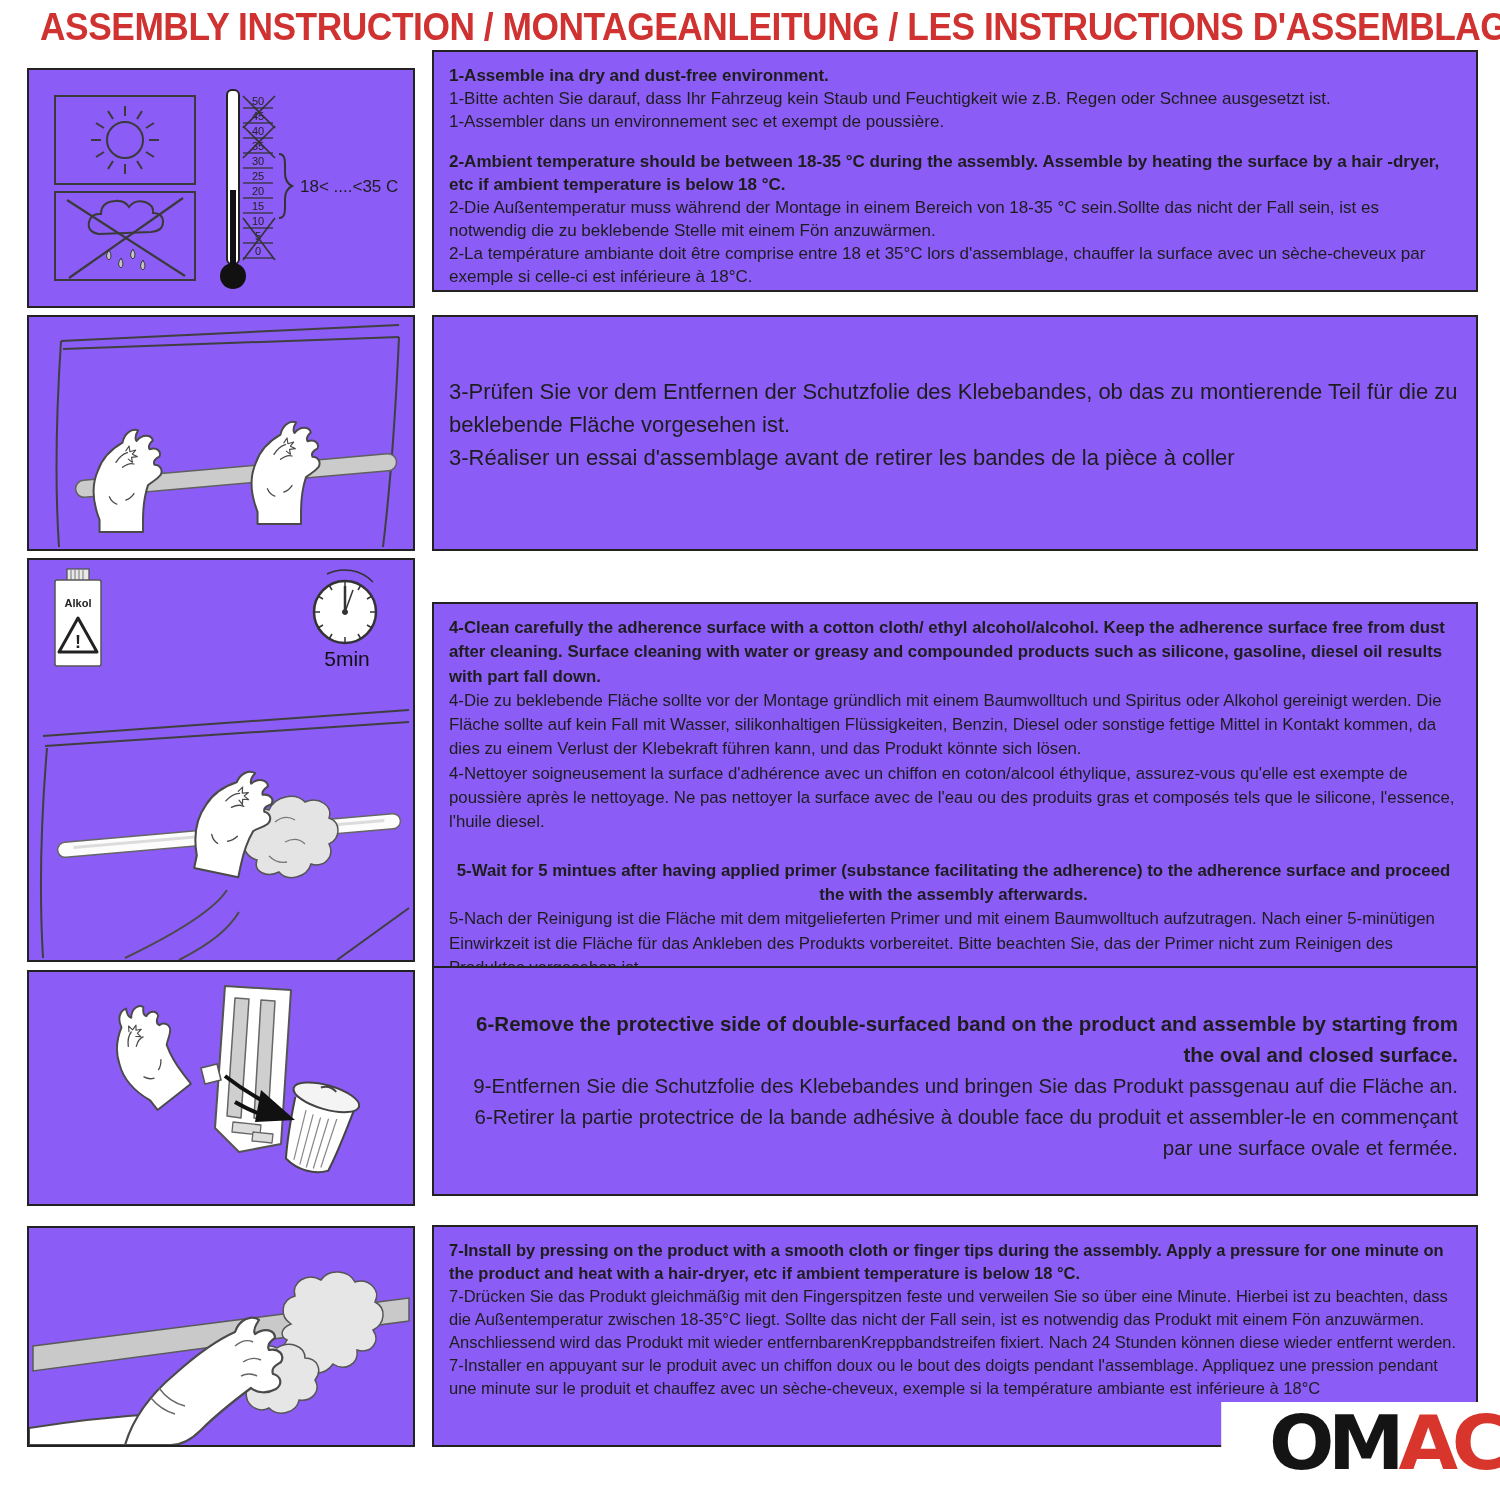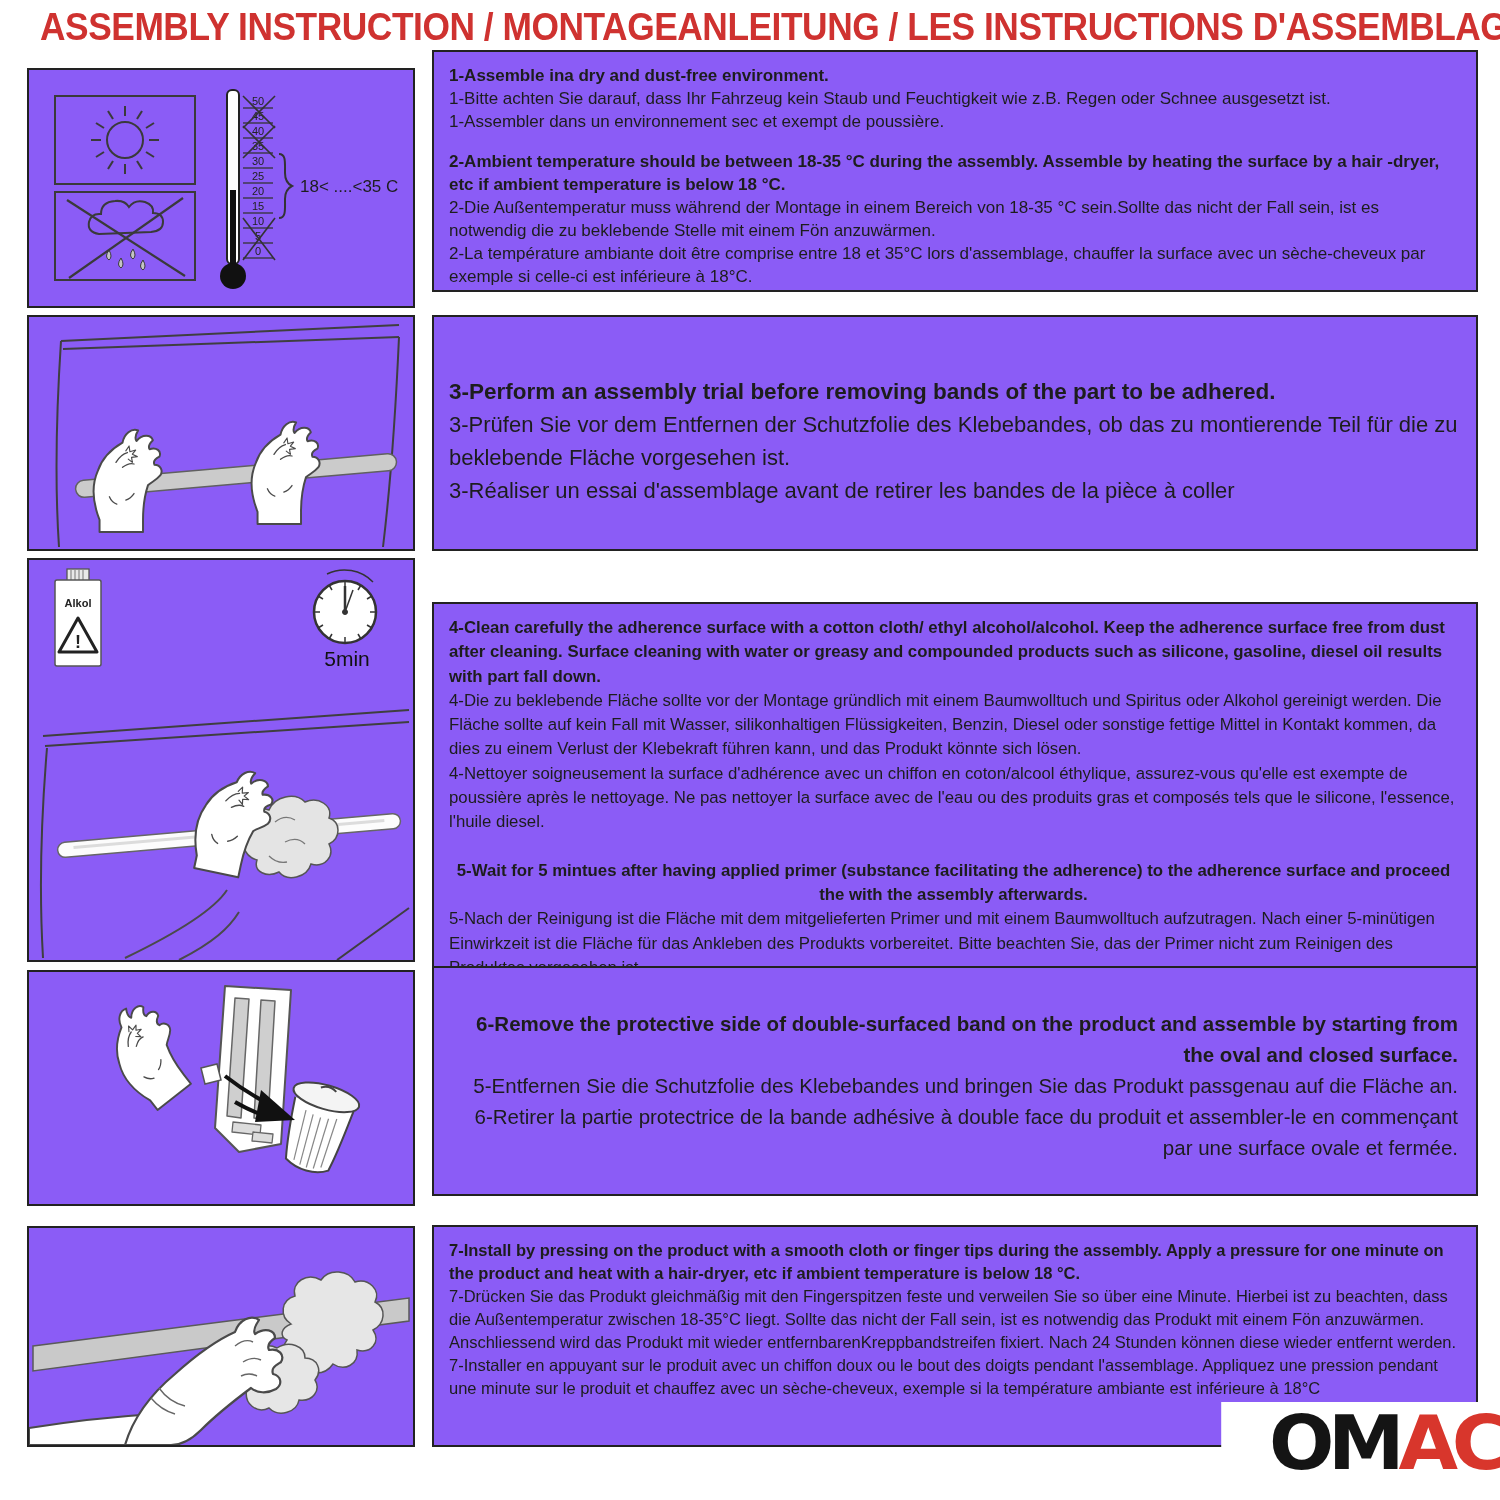--- a/index.html
+++ b/index.html
@@ -142,21 +142,20 @@
           <path d="M34,32 L370,20"></path>
         <path d="M32,24 C27,100 26,170 30,230"></path>
         <path d="M370,20 C366,110 360,180 354,230"></path>
       </g>
       <rect x="46" y="150" width="322" height="17" rx="8.5" fill="#cbcbcb" stroke="#606060" stroke-width="1.5" transform="rotate(-5 207 158)"></rect>
       <use href="#fist" transform="translate(64,106) scale(0.82)"></use>
       <use href="#fist" transform="translate(222,98) scale(0.82)"></use>
     </svg>
   </div>
   <div class="box txt t2" style="left:432px;top:315px;width:1046px;height:236px;">
-    <p class="b">3-Perform an assembly trial before removing bands of the part to be adhered.</p>
     <p>3-Prüfen Sie vor dem Entfernen der Schutzfolie des Klebebandes, ob das zu montierende Teil für die zu beklebende Fläche vorgesehen ist.</p>
     <p>3-Réaliser un essai d'assemblage avant de retirer les bandes de la pièce à coller</p>
   </div>
 
   <div class="box ill" style="left:27px;top:558px;width:388px;height:404px;">
     <svg viewBox="0 0 384 400">
 
       <g>
         <rect x="38" y="9" width="22" height="12" fill="#e8e8e8" stroke="#555" stroke-width="1.3"></rect>
         <line x1="42" y1="10" x2="42" y2="20" stroke="#777" stroke-width="1"></line>
@@ -254,21 +253,21 @@
 
       <g>
         <path d="M196,104 C214,118 228,126 240,132" fill="none" stroke="#111" stroke-width="4"></path>
         <path d="M206,130 C220,138 230,142 238,144" fill="none" stroke="#111" stroke-width="4"></path>
         <path d="M232,118 L266,148 L226,150 Z" fill="#111"></path>
       </g>
     </svg>
   </div>
   <div class="box txt t4" style="left:432px;top:966px;width:1046px;height:230px;">
     <p class="b">6-Remove the protective side of double-surfaced band on the product and assemble by starting from the oval and closed surface.</p>
-    <p>5-Entfernen Sie die Schutzfolie des Klebebandes und bringen Sie das Produkt passgenau auf die Fläche an.</p>
+    <p>9-Entfernen Sie die Schutzfolie des Klebebandes und bringen Sie das Produkt passgenau auf die Fläche an.</p>
     <p>6-Retirer la partie protectrice de la bande adhésive à double face du produit et assembler-le en commençant par une surface ovale et fermée.</p>
   </div>
 
   <div class="box ill" style="left:27px;top:1226px;width:388px;height:221px;">
     <svg viewBox="0 0 384 217">
       <path d="M4,118 L380,70 L380,93 L4,143 Z" fill="#c9c9c9" stroke="#5a5a5a" stroke-width="1.5"></path>
       <path d="M262,96 C250,88 252,72 266,68 C262,54 278,44 292,52 C300,40 320,42 326,54
                C340,50 352,62 346,74 C358,80 356,96 344,102 C352,114 342,126 328,122
                C330,136 316,144 304,136 C296,148 278,148 272,136 C258,138 250,122 258,112
                C250,108 252,100 262,96 Z" fill="#e6e6e6" stroke="#555" stroke-width="1.5"></path>

